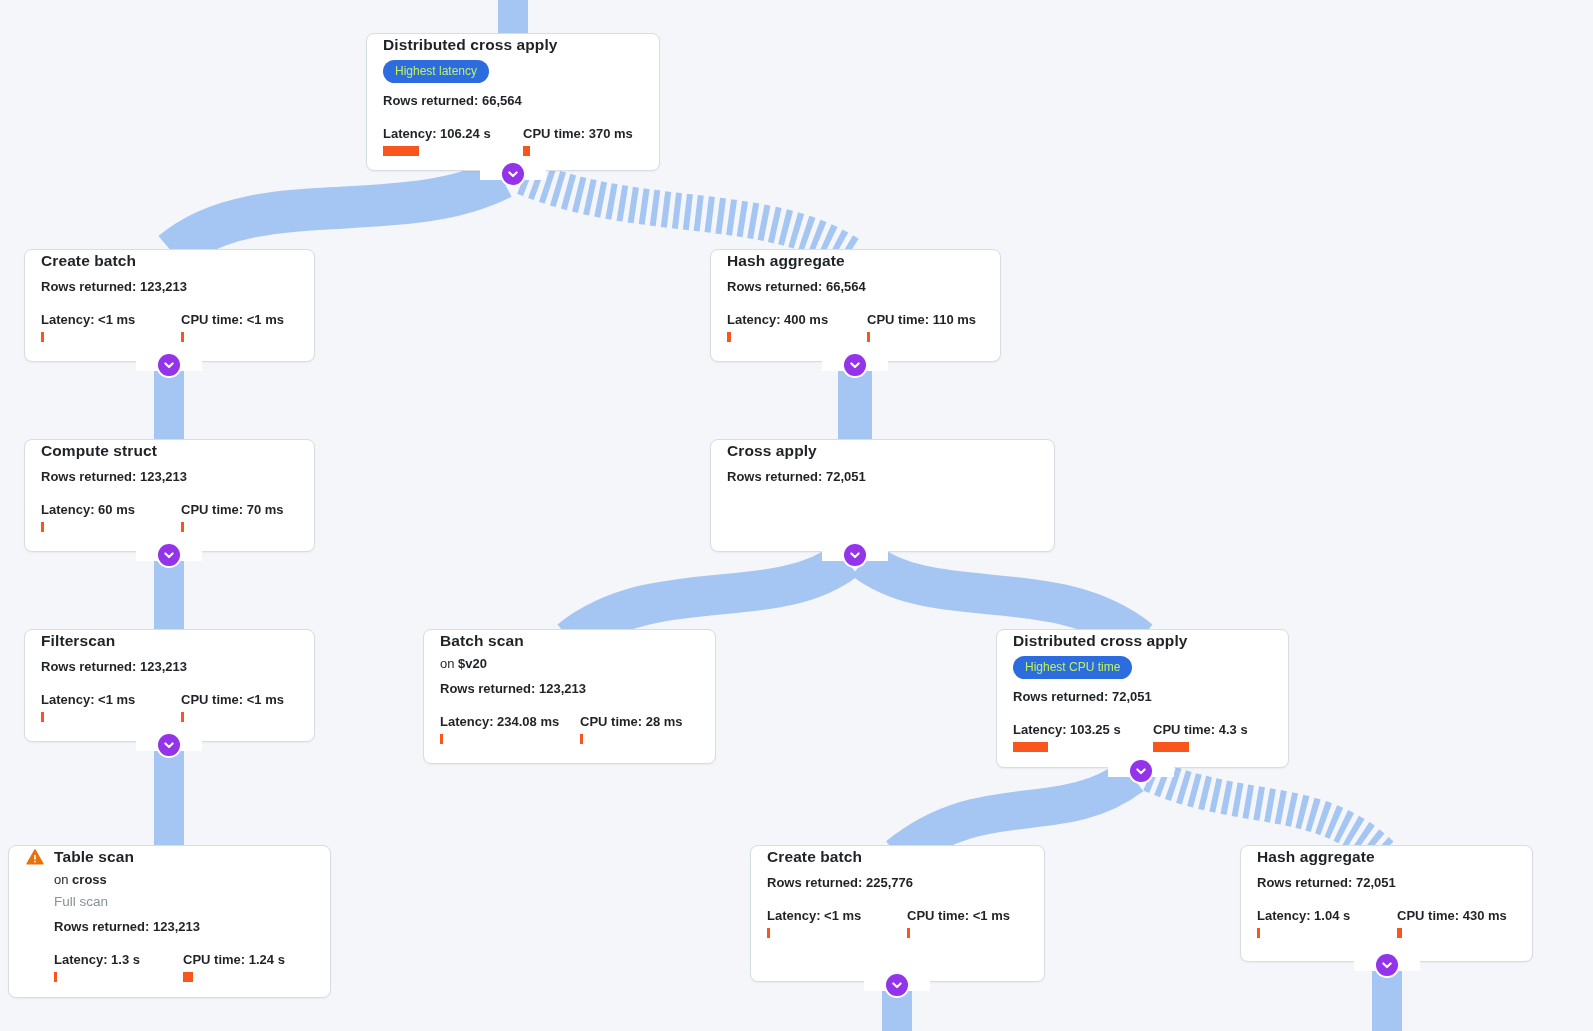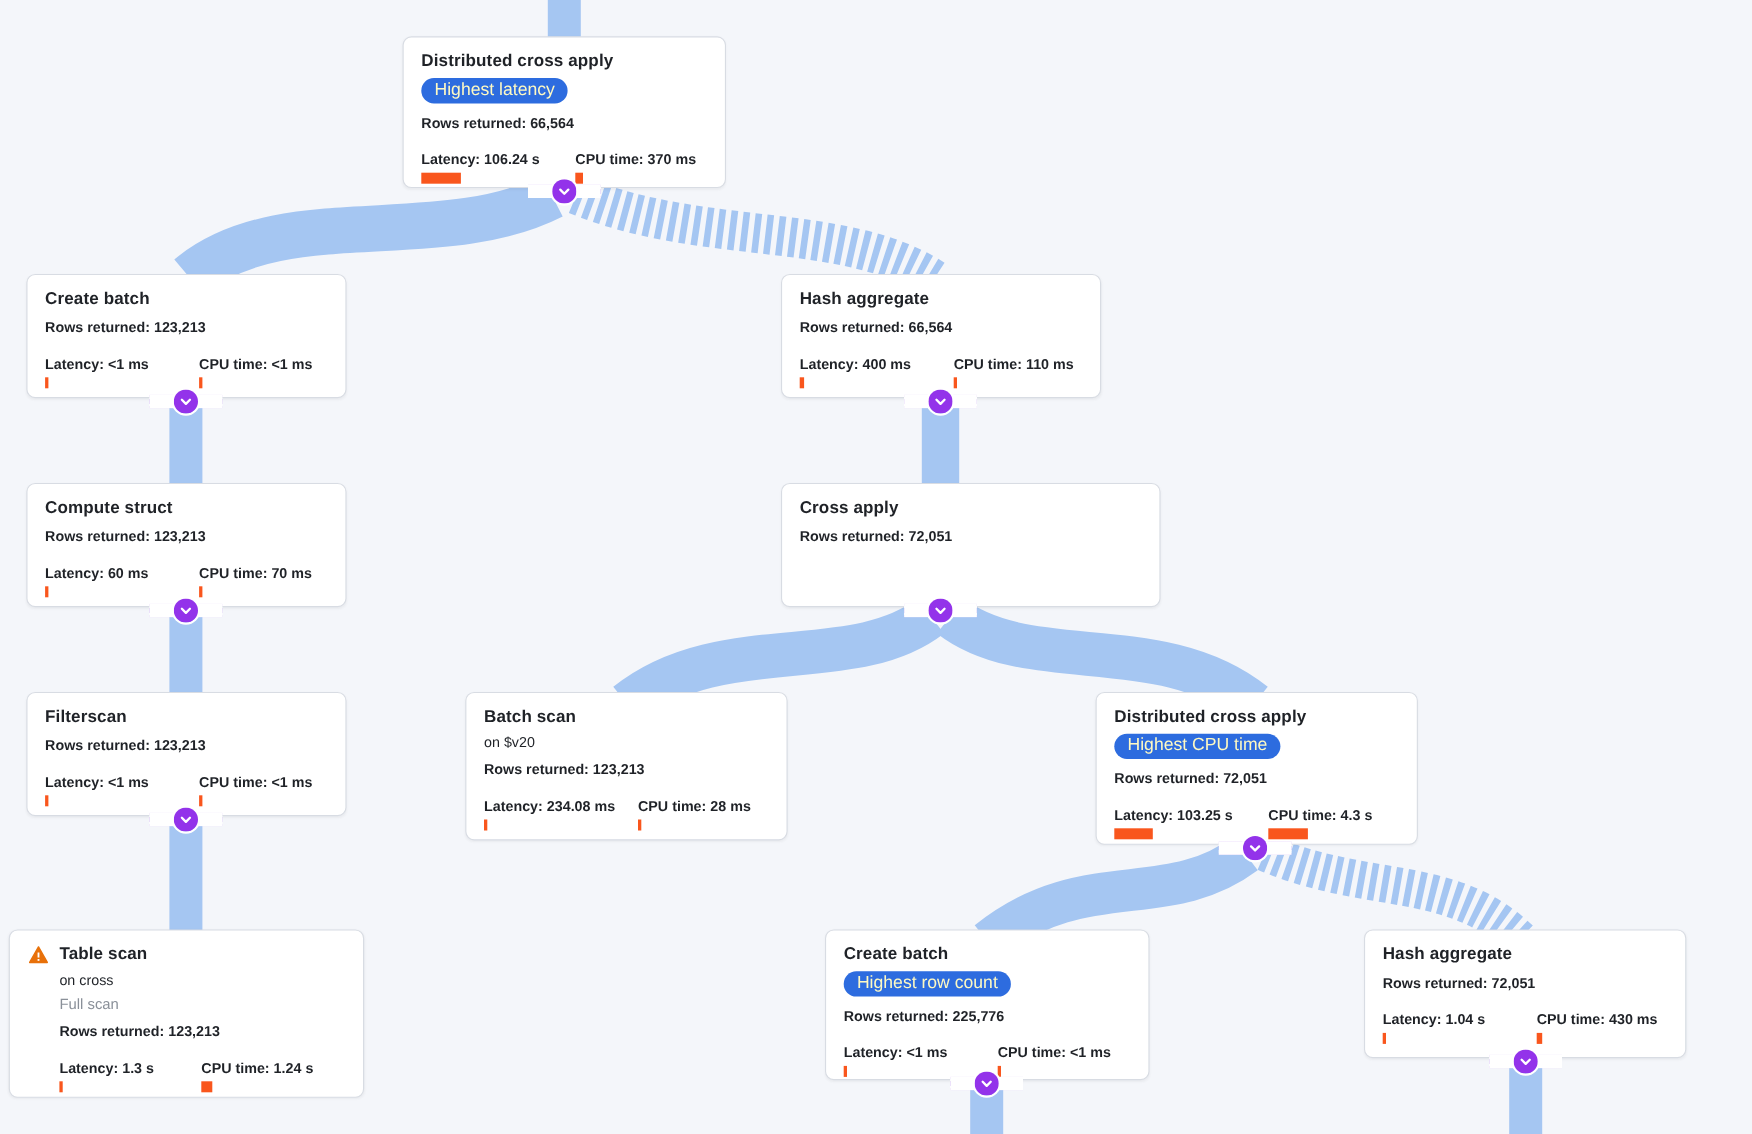--- a/index.html
+++ b/index.html
@@ -13,31 +13,31 @@
     width:1593px;height:1031px;position:relative;overflow:hidden;
     background:var(--bg);color:var(--text);
     font-family:"Liberation Sans", sans-serif;
   }
   svg.edges{position:absolute;left:0;top:0;}
   .edge{fill:none;stroke:var(--edge);}
   .edge-dash{stroke-dasharray:6 5;}
 
   .node{
     position:absolute;background:var(--card);border:1px solid var(--card-border);
-    border-radius:8px;padding:11px 16px;box-sizing:border-box;
+    border-radius:8px;padding:0 16px;box-sizing:border-box;
     box-shadow:0 1px 2px rgba(60,64,67,.06);
   }
   .title{font-size:15.5px;font-weight:700;letter-spacing:.1px;line-height:21px;}
   .badge{
-    display:inline-block;background:var(--accent-badge);color:#fef9c3;
-    font-size:16px;line-height:16px;padding:3px 12px 4px;border-radius:12px;margin:5px 0 2px;
+    display:inline-block;background:var(--accent-badge);color:#bef264;
+    font-size:12px;line-height:16px;padding:3px 12px 4px;border-radius:12px;margin:5px 0 2px;
   }
   .rows{font-size:13px;font-weight:700;margin-top:7px;line-height:18px;}
   .on-line{font-size:13px;margin-top:4px;line-height:18px;}
-  .on-line b{font-weight:400;}
+  .on-line b{font-weight:700;}
   .subtitle{font-size:13.5px;color:var(--muted);margin-top:3px;line-height:19px;}
   .metrics{display:flex;margin-top:15px;}
   .metric{width:140px;}
   .metric:last-child{width:auto;}
   .metrics.narrow .metric{width:129px;}
   .mlabel{font-size:13px;font-weight:700;line-height:18px;white-space:nowrap;}
   .bar{height:10px;background:var(--metric-bar);margin-top:3px;width:3px;}
 
   .head{display:flex;align-items:center;gap:9px;}
   .indent{margin-left:29px;}
@@ -211,21 +211,20 @@
       <div class="metric">
           <div class="mlabel">CPU time: 1.24 s</div>
           <div class="bar" style="width: 10px;"></div>
         </div>
     </div>
   </div>
 </div>
 
 <div class="node" style="left:750px;top:845px;width:295px;height:137px">
   <div class="title">Create batch</div>
-  <div><span class="badge">Highest row count</span></div>
   <div class="rows">Rows returned: 225,776</div>
   <div class="metrics">
     <div class="metric">
         <div class="mlabel">Latency: &lt;1 ms</div>
         <div class="bar" style="width: 3px;"></div>
       </div>
     <div class="metric">
         <div class="mlabel">CPU time: &lt;1 ms</div>
         <div class="bar" style="width: 3px;"></div>
       </div>

